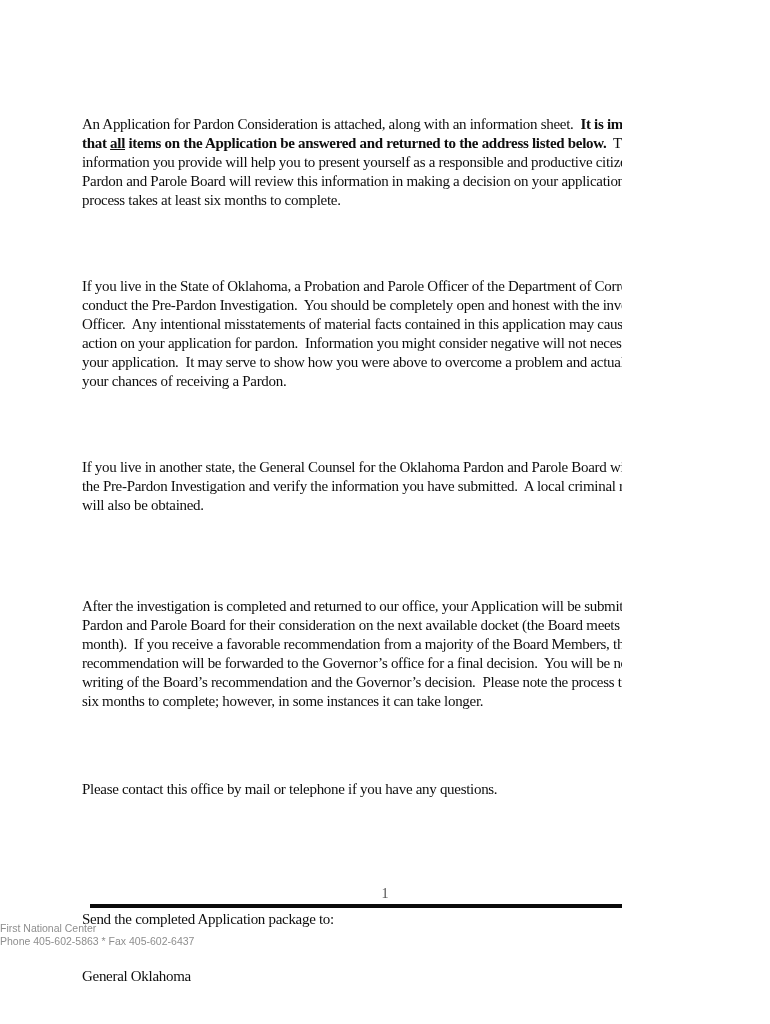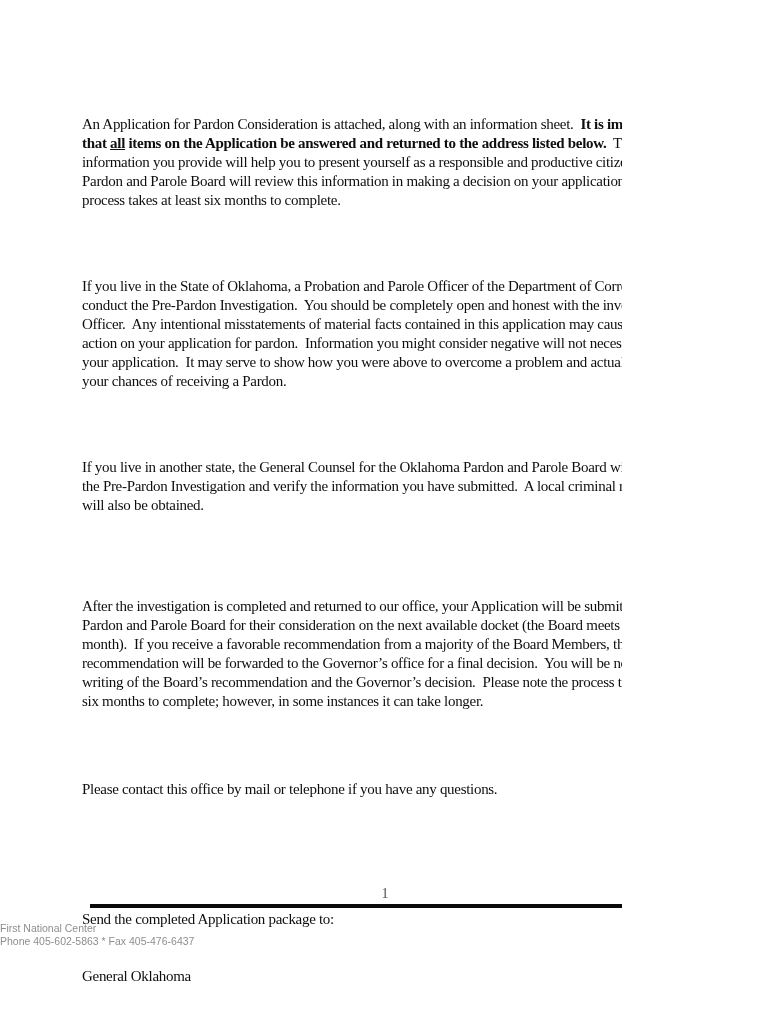--- a/index.html
+++ b/index.html
@@ -98,16 +98,16 @@
     
 
   </div>
 
   <div class="page-number">1</div>
 
   <div class="footer-rule"></div>
 
   <div class="footer-text">
     <div>First National Center</div>
-    <div>Phone 405-602-5863 * Fax 405-476-6437</div>
+    <div>Phone 405-602-5863 * Fax 405-602-6437</div>
   </div>
 
 </div>
 
 </body></html>

